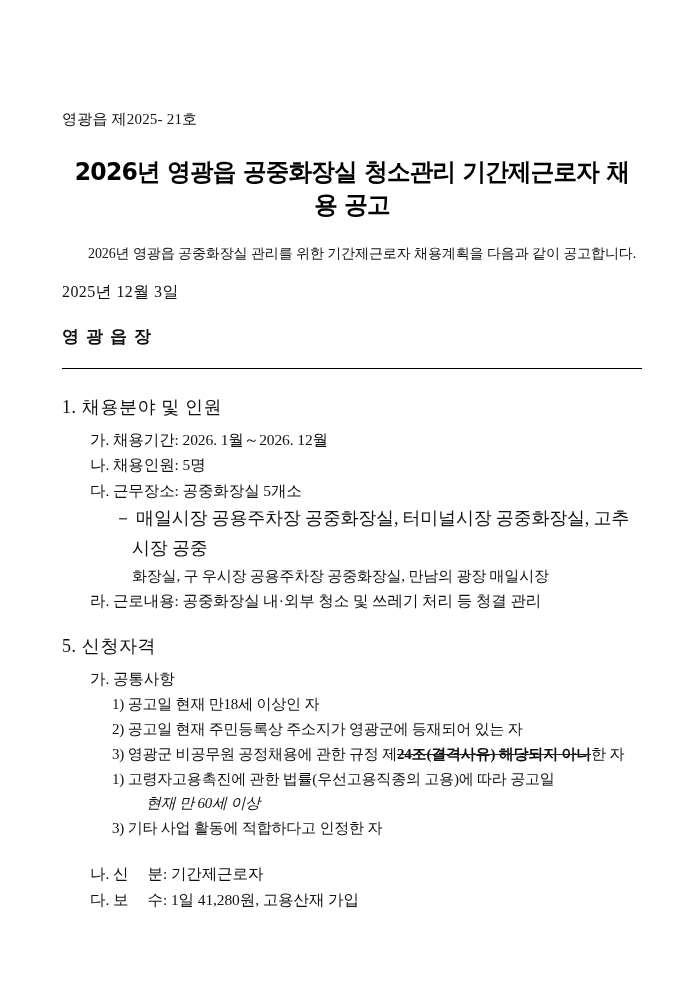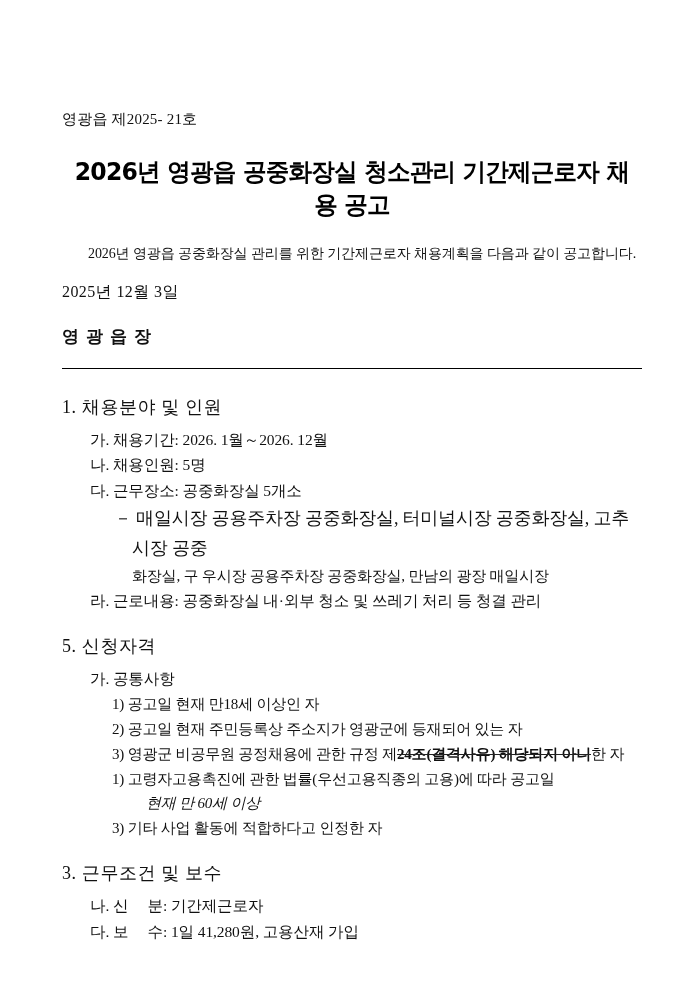--- a/index.html
+++ b/index.html
@@ -151,19 +151,18 @@
     <div class="lvl1">가. 공통사항</div>
     <div class="lvl2">1) 공고일 현재 만18세 이상인 자</div>
     <div class="lvl2">2) 공고일 현재 주민등록상 주소지가 영광군에 등재되어 있는 자</div>
     <div class="lvl2"><span>3) 영광군 비공무원 공정채용에 관한 규정 제</span><span class="strike">24조(결격사유) 해당되지 아니</span><span>한 자</span></div>
     <div class="lvl2">1) 고령자고용촉진에 관한 법률(우선고용직종의 고용)에 따라 공고일</div>
     <div class="cont2">현재 만 60세 이상</div>
     <div class="lvl2">3) 기타 사업 활동에 적합하다고 인정한 자</div>
   </div>
 
   <div class="section">
-    <div class="section-title">3. 근무조건 및 보수</div>
     <div class="lvl1">나. 신    　분: 기간제근로자</div>
     <div class="lvl1">다. 보    　수: 1일 41,280원, 고용산재 가입</div>
 
   </div>
 
 </div>
 
 </body></html>

